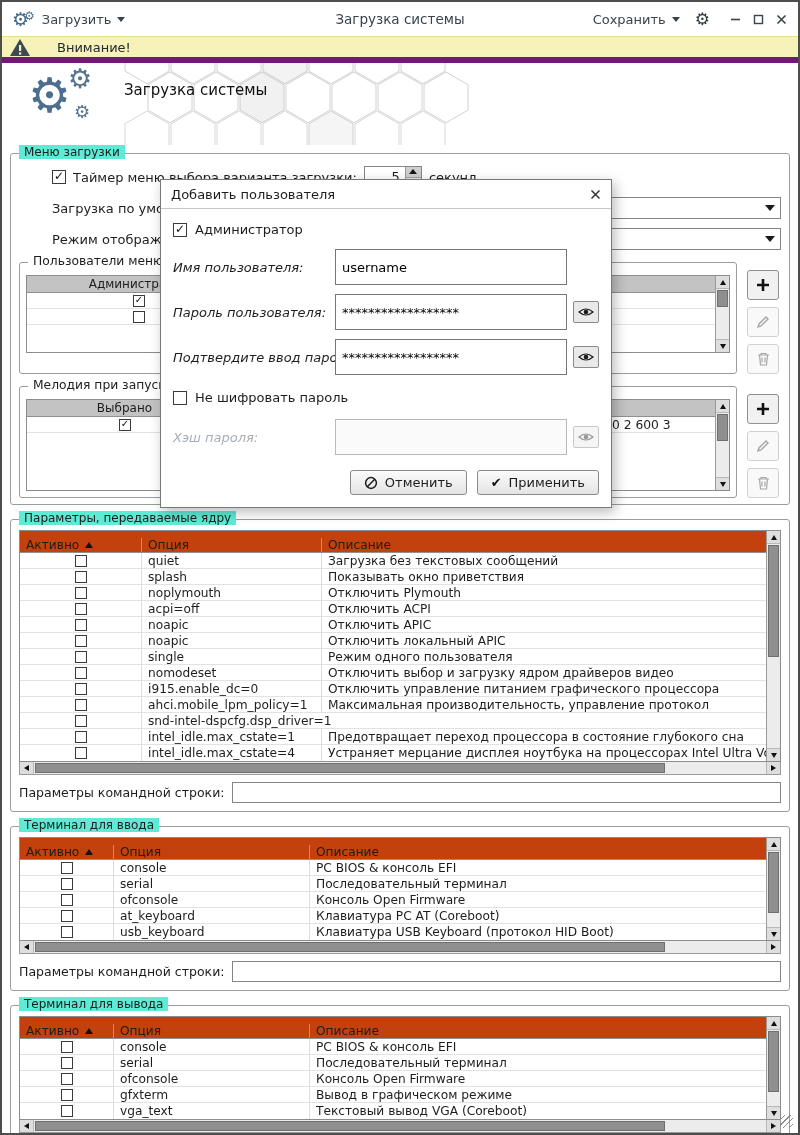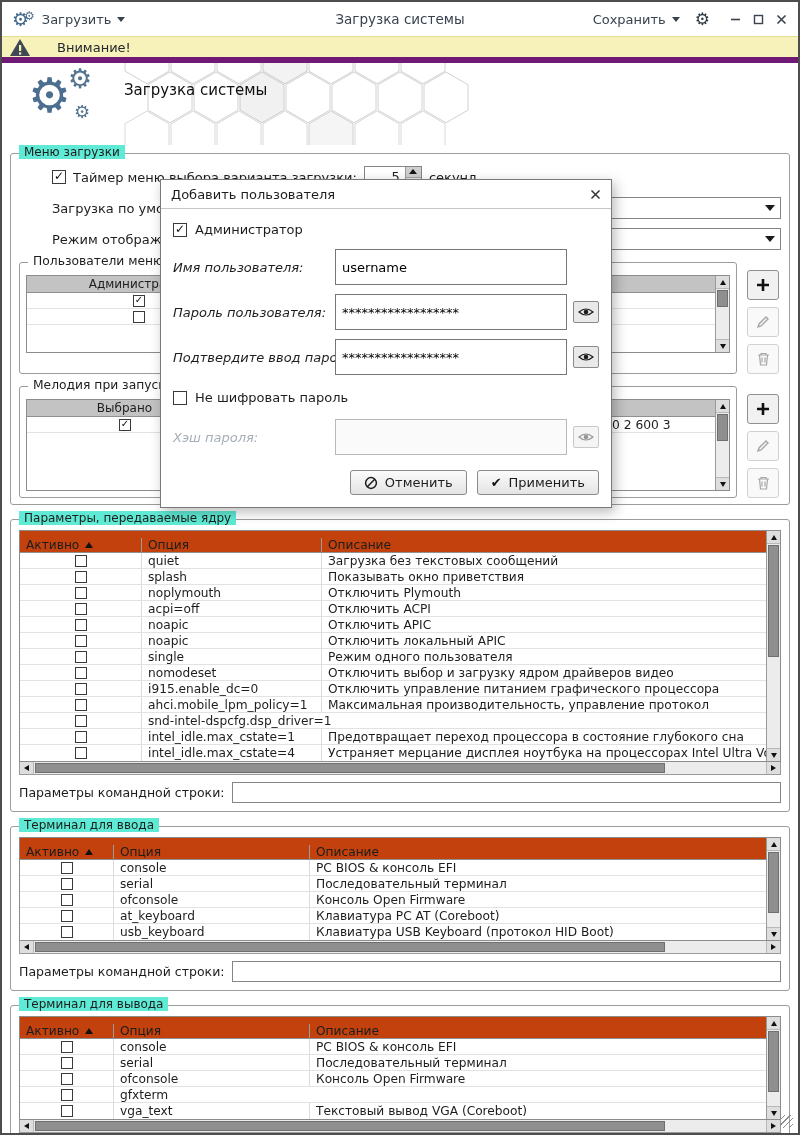--- a/index.html
+++ b/index.html
@@ -646,20 +646,21 @@
               </span>
               <span class="bt-c w-option">ofconsole</span>
               <span class="bt-c">Консоль Open Firmware</span>
             </div>
 
             <div class="bt-row">
               <span class="bt-c w-active center">
                 <span class="cb small"></span>
               </span>
               <span class="bt-c w-option">gfxterm</span>
+              <span class="bt-c">Вывод в графическом режиме</span>
             </div>
 
             <div class="bt-row">
               <span class="bt-c w-active center">
                 <span class="cb small"></span>
               </span>
               <span class="bt-c w-option">vga_text</span>
               <span class="bt-c">Текстовый вывод VGA (Coreboot)</span>
             </div>
           </div>

